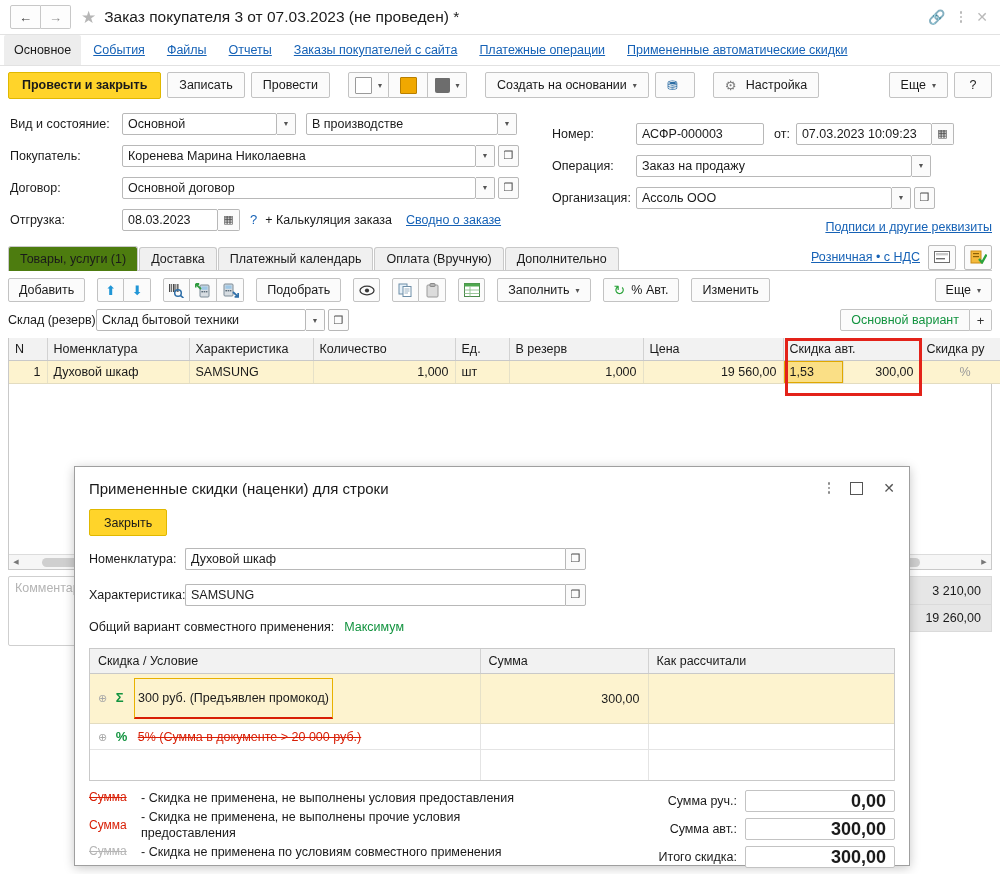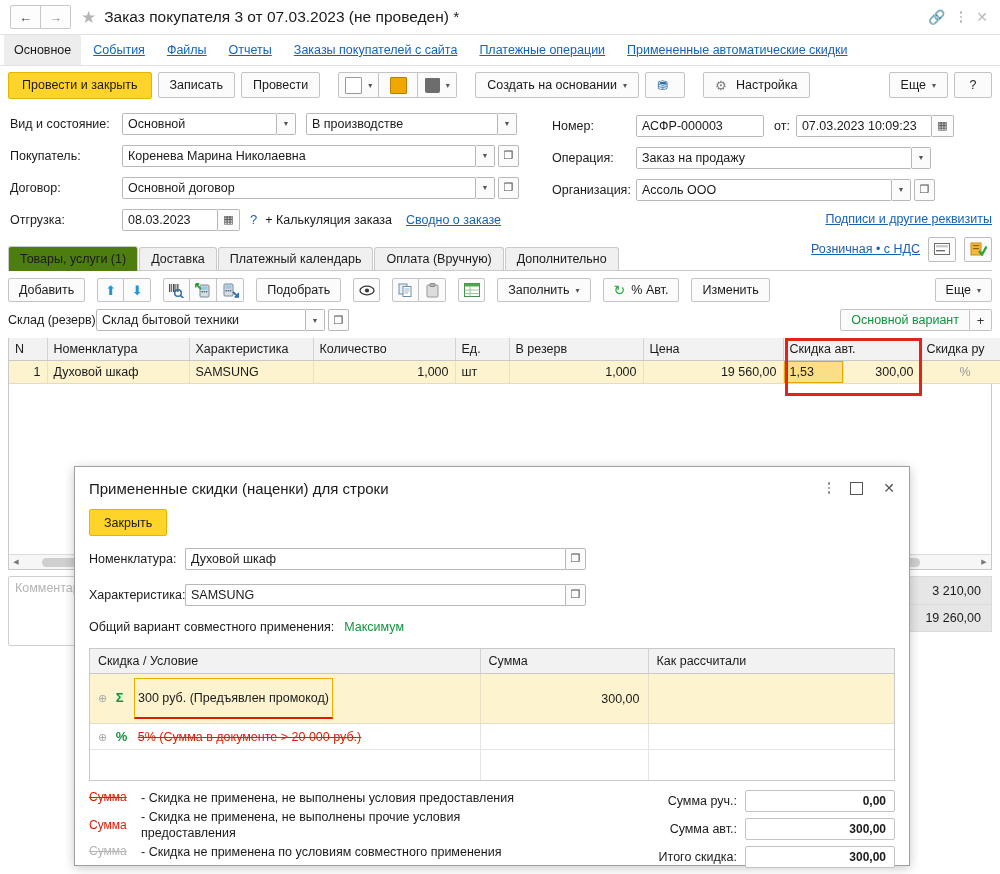--- a/index.html
+++ b/index.html
@@ -48,21 +48,21 @@
   }
 
   
   .cmdbar{height:38px;display:flex;align-items:center;padding:0 8px;gap:6px;}
   .btn{
     height:24px;border:1px solid #c3c3c3;border-radius:2px;background:#fbfbfb;
     display:flex;align-items:center;padding:0 11px;font-size:12.5px;color:#1a1a1a;
     cursor:pointer;white-space:nowrap;
   }
   .btn.primary{
-    background:#ffd42a;border-color:#e0b800;font-weight:normal;padding:0 13px;height:25px;
+    background:#ffd42a;border-color:#e0b800;font-weight:bold;padding:0 13px;height:25px;
   }
   .btn.sq{padding:0 6px;min-width:26px;justify-content:center;}
   .caret{margin-left:6px;font-size:8px;color:#555;}
   .cb-group{display:flex;gap:0;}
   .cb-group .btn{border-radius:0;border-left:none;}
   .cb-group .btn:first-child{border-radius:2px 0 0 2px;border-left:1px solid #c3c3c3;}
   .cb-group .btn:last-child{border-radius:0 2px 2px 0;}
   .spacer{flex:1;}
 
   
@@ -95,21 +95,21 @@
   .calbtn{
     width:22px;height:22px;border:1px solid #b8b8b8;border-left:none;background:#fbfbfb;
     display:flex;align-items:center;justify-content:center;cursor:pointer;
     box-sizing:border-box;border-radius:0 2px 2px 0;font-size:11px;color:#4a4a4a;
   }
   .qmark{color:#1662b6;font-size:13px;margin:0 8px 0 10px;cursor:pointer;}
   .plus-link{color:#1a1a1a;font-size:12.5px;margin-right:14px;cursor:pointer;}
   .lnk{color:#1662b6;text-decoration:underline;cursor:pointer;font-size:12.5px;}
 
   .left-col{width:540px;}
-  .right-col{position:absolute;left:552px;top:8px;width:440px;}
+  .right-col{position:absolute;left:552px;top:16px;width:440px;}
 
   .iconbtn-lg{
     width:28px;height:25px;border:1px solid #bdbdbd;border-radius:2px;background:#fbfbfb;
     display:flex;align-items:center;justify-content:center;cursor:pointer;box-sizing:border-box;
   }
 
   
   .sectab-wrap{margin-top:6px;padding:0 8px;}
   .sectabs{display:flex;align-items:flex-end;border-bottom:1px solid #c9c9c9;height:24px;}
   .sectab{
@@ -246,21 +246,21 @@
   .k2{color:#d81e05;}
   .k3{color:#b5b5b5;text-decoration:line-through;}
   .leg-txt{color:#1a1a1a;line-height:16px;}
 
   .m-sums{margin-left:auto;width:270px;}
   .m-sumrow{display:flex;align-items:center;justify-content:flex-end;margin-bottom:6px;}
   .m-sumlbl{font-size:12.5px;margin-right:8px;}
   .m-sumfld{
     width:150px;height:22px;border:1px solid #c3c3c3;border-radius:2px;background:#fff;
     display:flex;align-items:center;justify-content:flex-end;padding:0 8px;
-    font-size:12px;font-weight:bold;box-sizing:border-box;
+    font-size:18px;font-weight:bold;box-sizing:border-box;
   }
 </style>
 </head>
 <body>
 
 <div class="app">
 
   <div class="titlebar">
     <div class="navbtns">
       <div class="navbtn">←</div>

